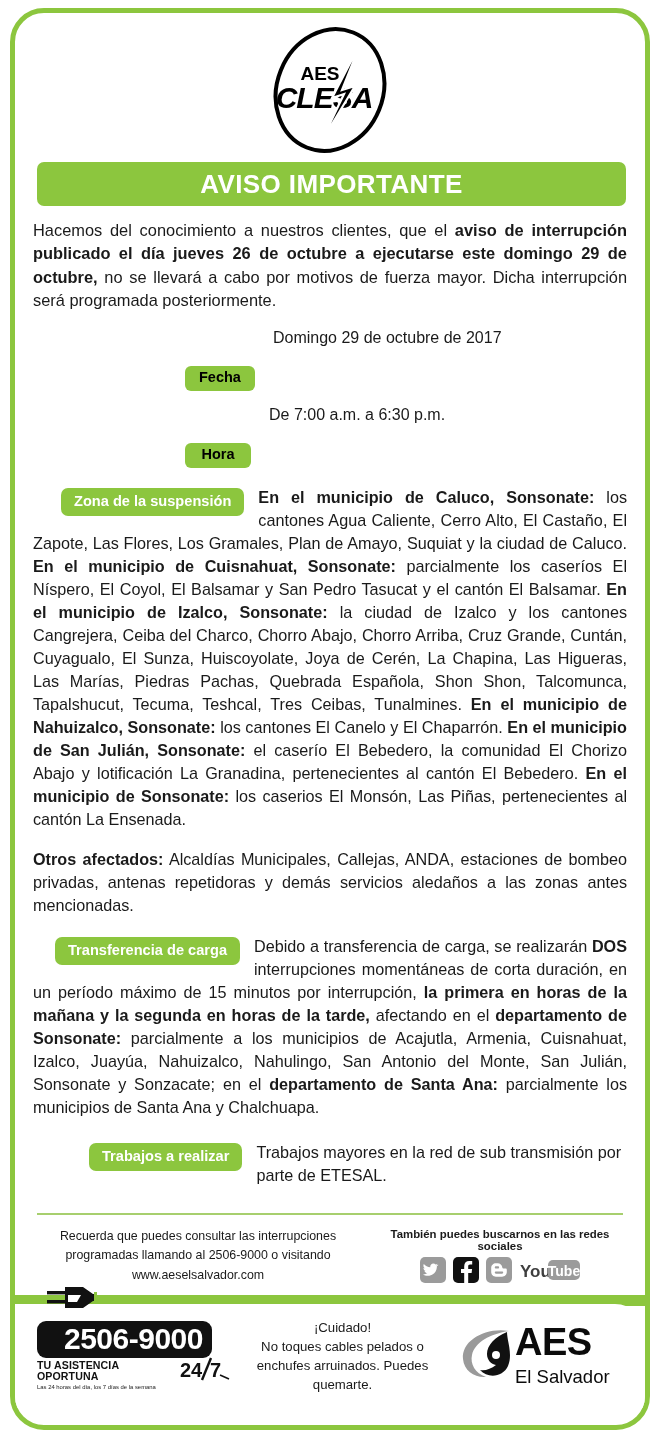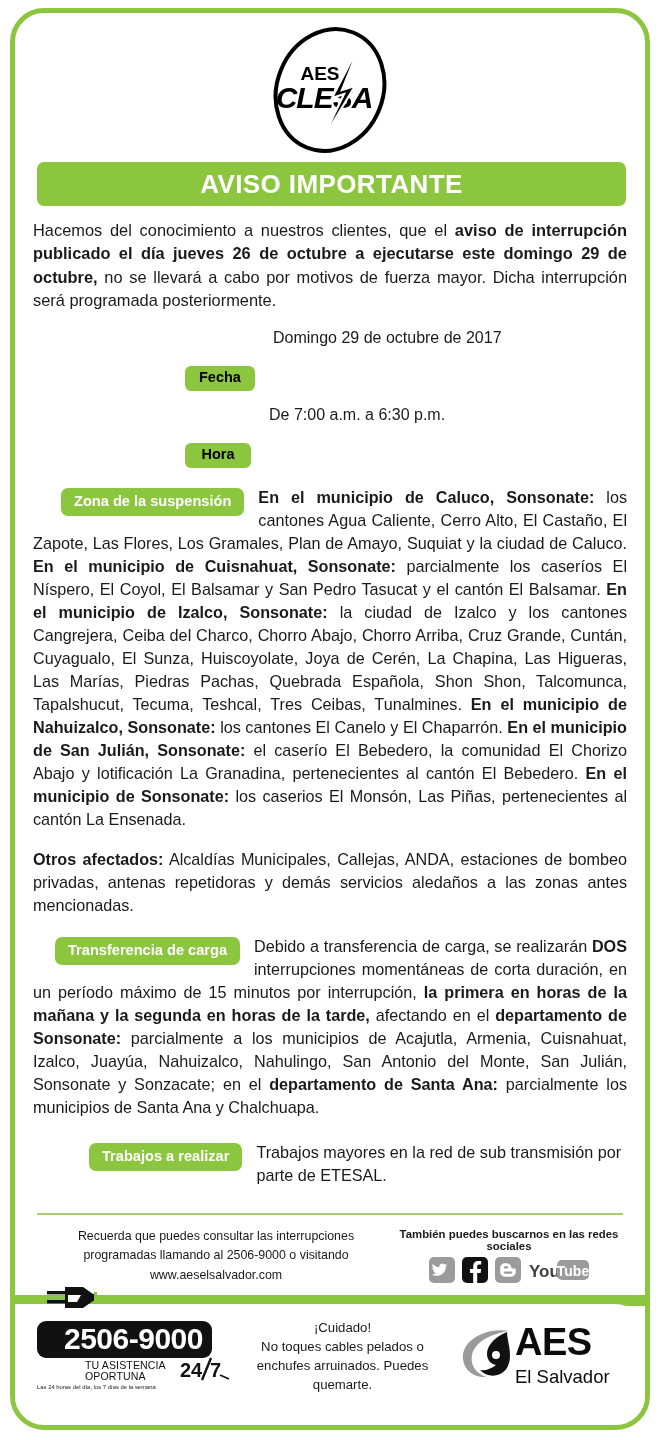--- a/index.html
+++ b/index.html
@@ -143,21 +143,21 @@
   .divider {
     margin: 26px 22px 0 22px;
     height: 2px;
     background: #A7CF6E;
   }
 
   
   .footer-info {
     display: flex;
     align-items: flex-start;
-    padding: 12px 22px 0 36px;
+    padding: 12px 22px 0 18px;
     gap: 14px;
   }
   .foot-left {
     flex: 0 0 330px;
     text-align: center;
     font-size: 12.4px;
     line-height: 1.55;
     color: #1a1a1a;
   }
   .foot-right { flex: 1; text-align: center; padding-top: 1px; }
@@ -229,25 +229,24 @@
   .phone-sub-row {
     display: flex;
     align-items: flex-start;
     margin-top: 2px;
   }
   .phone-sub {
     flex: 1;
   }
   .phone-sub-1 {
     font-size: 10.6px;
-    font-weight: normal;
+    font-weight: bold;
     color: #111111;
     letter-spacing: 0.1px;
     line-height: 1.1;
-    margin-left: 48px;
   }
   .phone-sub-2 {
     font-size: 5.9px;
     color: #222222;
     line-height: 1.2;
     margin-top: 1px;
   }
   .badge-247 { flex: 0 0 auto; margin-left: 3px; margin-top: -3px; }
 
   .caution {

